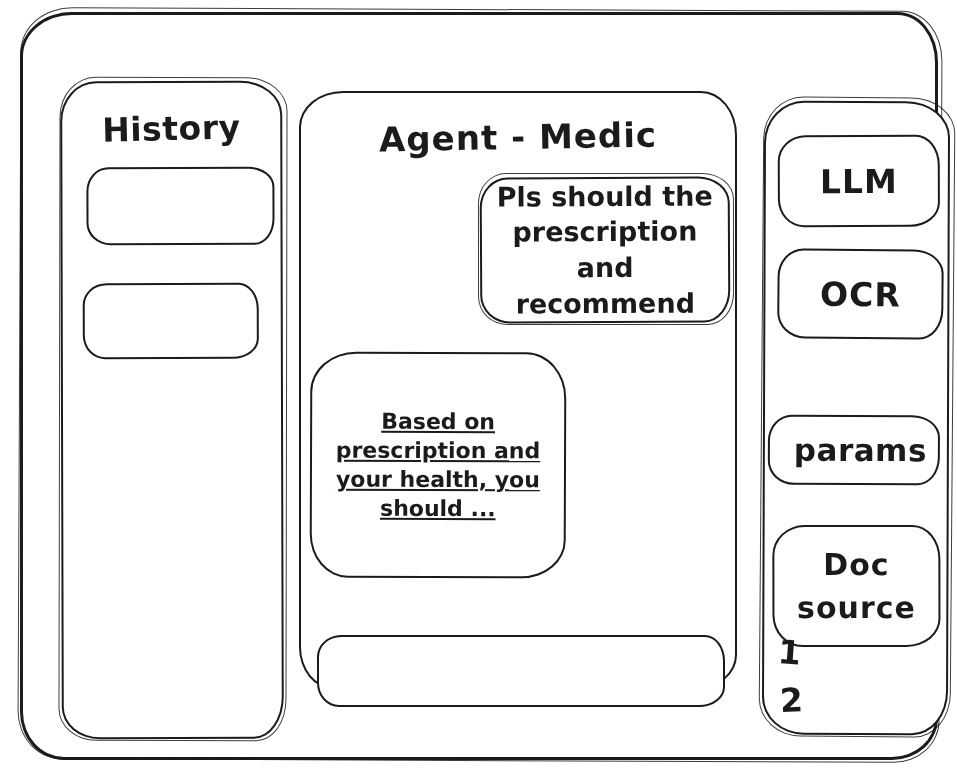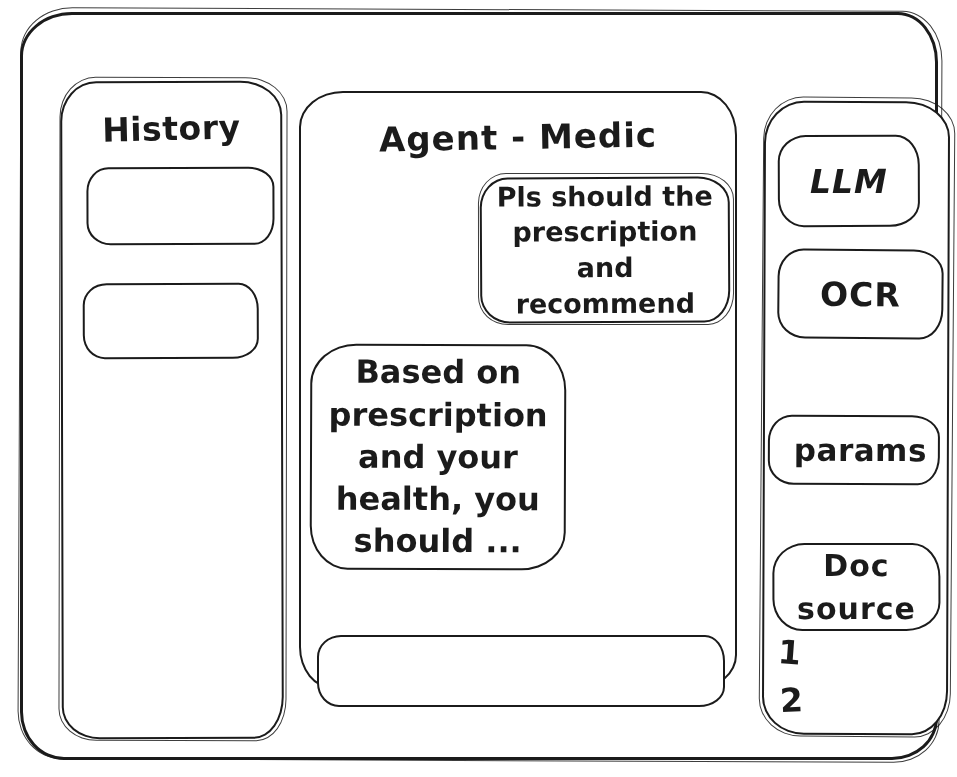--- a/index.html
+++ b/index.html
@@ -69,48 +69,49 @@
     text-align: center;
     font-size: 27px; font-weight: 600; line-height: 1.32;
     padding: 10px 14px;
   }
   .bubble-user {
     left: 179px; top: 84px; width: 250px; height: 146px;
     border-radius: 28px 32px 26px 30px / 30px 26px 32px 28px;
     transform: rotate(-.3deg);
   }
   .bubble-assistant {
-    left: 9px; top: 251px; width: 256px; height: 226px;
+    left: 9px; top: 259px; width: 256px; height: 226px;
     border-radius: 46px 40px 44px 38px / 40px 46px 38px 44px;
     transform: rotate(.2deg);
-    font-size: 32px;
+    font-size: 22px;
+    text-decoration: underline;
   }
   .chat-input {
     left: 16px; top: 542px; width: 408px; height: 72px;
     border-radius: 24px 20px 26px 22px / 22px 26px 20px 24px;
     font-family: inherit; font-size: 24px; font-weight: 600;
     padding: 0 20px; color: #1b1b1b; outline: none;
   }
 
   
   .tools-panel {
     left: 740px; top: 86px; width: 186px; height: 634px;
     border-radius: 40px 44px 36px 42px / 42px 36px 44px 38px;
     transform: rotate(.2deg);
   }
   .tool-btn {
     display: flex; align-items: center; justify-content: center;
     text-align: center;
     font-weight: 700; letter-spacing: 1px;
     cursor: pointer;
   }
-  .btn-llm    { left: 12px; top: 32px;  width: 142px; height: 92px; font-size: 33px; border-radius: 28px 24px 30px 26px / 26px 30px 24px 28px; transform: rotate(-.4deg); font-style: italic; }
+  .btn-llm    { left: 12px; top: 32px;  width: 162px; height: 92px; font-size: 33px; border-radius: 28px 24px 30px 26px / 26px 30px 24px 28px; transform: rotate(-.4deg); }
   .btn-ocr    { left: 12px; top: 146px; width: 166px; height: 90px; font-size: 33px; border-radius: 26px 30px 24px 28px / 28px 24px 30px 26px; transform: rotate(.3deg); }
   .btn-params { left: 3px;  top: 312px; width: 172px; height: 70px; font-size: 31px; border-radius: 24px 28px 22px 26px / 26px 22px 28px 24px; letter-spacing: .5px; padding-left: 13px; }
-  .btn-doc    { left: 8px;  top: 440px; width: 168px; height: 88px; font-size: 30px; line-height: 1.45; border-radius: 32px 28px 34px 30px / 30px 34px 28px 32px; transform: rotate(-.3deg); }
+  .btn-doc    { left: 8px;  top: 422px; width: 168px; height: 122px; font-size: 30px; line-height: 1.45; border-radius: 32px 28px 34px 30px / 30px 34px 28px 32px; transform: rotate(-.3deg); }
 
   .doc-num {
     position: absolute;
     font-size: 33px; font-weight: 700;
   }
   .doc-num-1 { left: 14px; top: 530px; transform: rotate(4deg); }
   .doc-num-2 { left: 16px; top: 578px; transform: rotate(-3deg); }
 </style>
 </head>
 <body>

